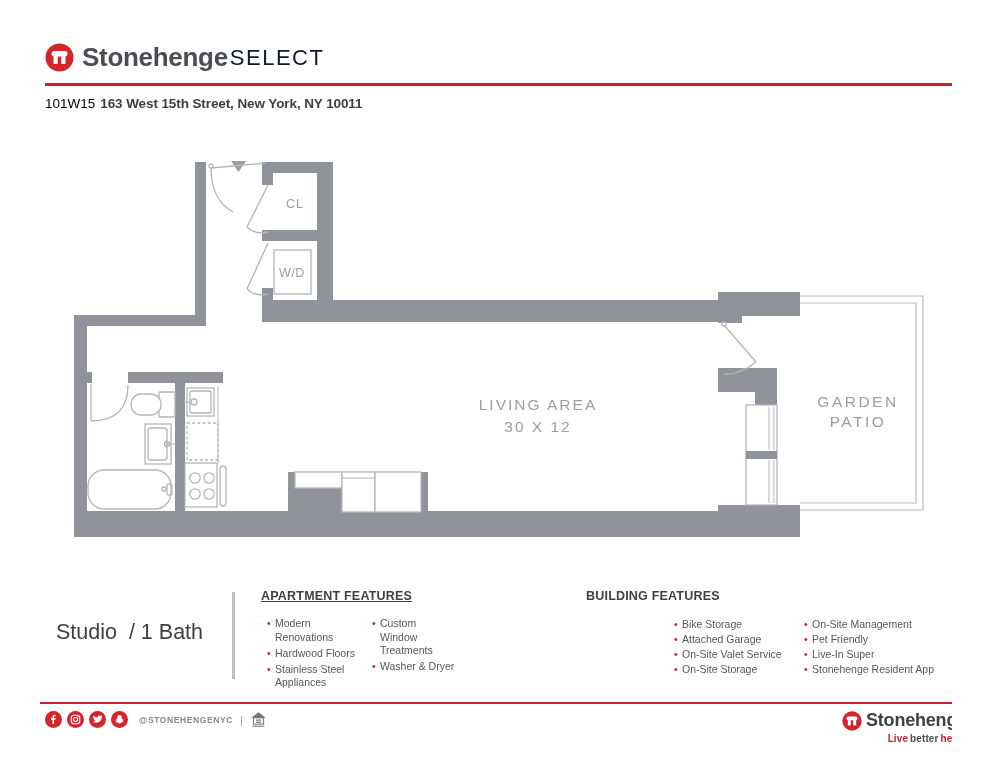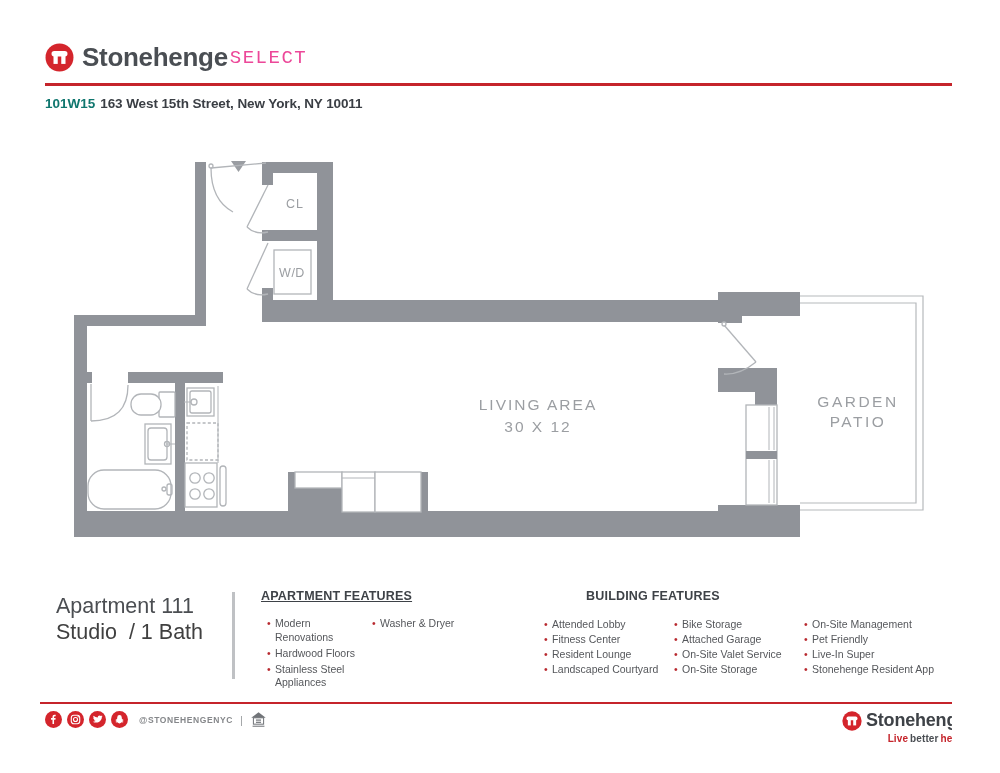--- a/index.html
+++ b/index.html
@@ -3,24 +3,24 @@
 <meta charset="utf-8">
 <style>
   html,body{margin:0;padding:0;background:#fff;}
   .page{position:relative;width:952px;height:773px;background:#ffffff;overflow:hidden;
         font-family:"Liberation Sans", sans-serif;}
 
   
   .brand-row{position:absolute;left:45px;top:42px;display:flex;align-items:center;}
   .brand-logo{width:29px;height:29px;display:block;}
   .brand-name{font-size:26px;font-weight:bold;color:#4a4e53;letter-spacing:-0.3px;margin-left:8px;}
-  .brand-suffix{font-size:19px;font-weight:normal;color:#ec4899;letter-spacing:1.5px;margin-left:2px;font-family:Liberation Mono, monospace;}
+  .brand-suffix{font-size:22px;font-weight:normal;color:#0f172a;letter-spacing:1.5px;margin-left:2px;}
   .header-rule{position:absolute;left:45px;top:83px;width:916px;height:2.5px;background:#c5242b;}
   .address-row{position:absolute;left:45px;top:96px;font-size:13.5px;white-space:nowrap;}
-  .bldg-code{color:#0f766e;font-weight:bold;margin-right:5px;margin-top:28px;}
+  .bldg-code{color:#000000;font-weight:normal;margin-right:5px;margin-top:28px;}
   .address{color:#3a3e44;font-weight:bold;letter-spacing:-0.1px;}
 
   
   .plan{position:absolute;left:0;top:130px;}
   .wall{fill:#909399;stroke:none;}
   .fx{fill:#ffffff;stroke:#b2b5b9;stroke-width:1.3;}
   .fxn{fill:none;stroke:#b2b5b9;stroke-width:1.3;}
   .thin{fill:none;stroke:#b2b5b9;stroke-width:1;}
   .pborder{fill:none;stroke:#b6b9bc;stroke-width:1.2;}
   .plan-label{fill:#9b9ea2;font-family:"Liberation Sans",sans-serif;}
@@ -177,41 +177,35 @@
     </g>
 
     <text class="plan-label" x="295" y="208" font-size="12.5" letter-spacing="1" text-anchor="middle">CL</text>
     <text class="plan-label" x="292" y="277" font-size="12.5" letter-spacing="0.5" text-anchor="middle">W/D</text>
     <text class="plan-label" x="538" y="410" font-size="15.5" letter-spacing="2" text-anchor="middle">LIVING AREA</text>
     <text class="plan-label" x="538" y="432" font-size="15.5" letter-spacing="2" text-anchor="middle">30 X 12</text>
     <text class="plan-label" x="858" y="407" font-size="15.5" letter-spacing="2.5" text-anchor="middle">GARDEN</text>
     <text class="plan-label" x="858" y="427" font-size="15.5" letter-spacing="2.5" text-anchor="middle">PATIO</text>
   </svg>
 
-  <div class="unit-title">Apartment 111</div>
   <div class="unit-subtitle">Studio  / 1 Bath</div>
   <div class="v-divider"></div>
 
   <div class="feat-heading" style="left:261px;top:589px;text-decoration:underline;">APARTMENT FEATURES</div>
   <ul class="feat-list ap" style="left:261px;top:611px;width:88px;">
       <li>Modern Renovations</li>
       <li>Hardwood Floors</li>
       <li>Stainless Steel Appliances</li>
     </ul>
   <ul class="feat-list ap" style="left:366px;top:611px;width:84px;">
+      <li>Custom Window Treatments</li>
       <li>Washer &amp; Dryer</li>
     </ul>
 
   <div class="feat-heading" style="left:538px;top:589px;padding-left:48px;">BUILDING FEATURES</div>
-  <ul class="feat-list bl" style="left:538px;top:611px;width:122px;">
-      <li>Attended Lobby</li>
-      <li>Fitness Center</li>
-      <li>Resident Lounge</li>
-      <li>Landscaped Courtyard</li>
-    </ul>
   <ul class="feat-list bl" style="left:668px;top:611px;width:124px;">
       <li>Bike Storage</li>
       <li>Attached Garage</li>
       <li>On-Site Valet Service</li>
       <li>On-Site Storage</li>
     </ul>
   <ul class="feat-list bl" style="left:798px;top:611px;width:140px;">
       <li>On-Site Management</li>
       <li>Pet Friendly</li>
       <li>Live-In Super</li>

